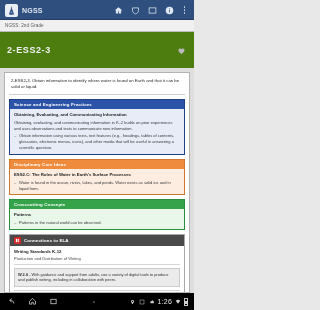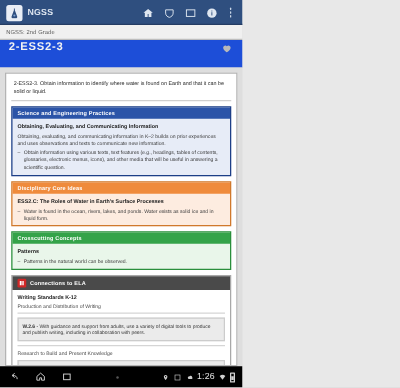--- a/index.html
+++ b/index.html
@@ -32,21 +32,21 @@
 
   
   .breadcrumb {
     height: 12px; background: #f0f0f0; display:flex; align-items:center;
     padding: 0 5px; flex: 0 0 auto; border-bottom: 1px solid #bdbdbd;
   }
   .breadcrumb span { font-size: 4.6px; color: #5a5a5a; letter-spacing: .1px; }
 
   
   .titlebar {
-    height: 22px; background: #1d4ed8; display:flex; 
+    height: 36px; background: #4d7c0f; display:flex; align-items:center;
     padding: 0 7px; flex: 0 0 auto;
   }
   .titlebar .code { color:#f2f2f2; font-size: 9px; font-weight: bold; letter-spacing: .6px; }
   .titlebar .sp { flex:1 1 auto; }
   .fav { width: 12px; height: 12px; display:flex; align-items:center; justify-content:center; }
 
   
   .body {
     flex: 1 1 auto; background: #dedede; overflow: hidden;
     padding: 4px 4px 0 4px; position: relative;

